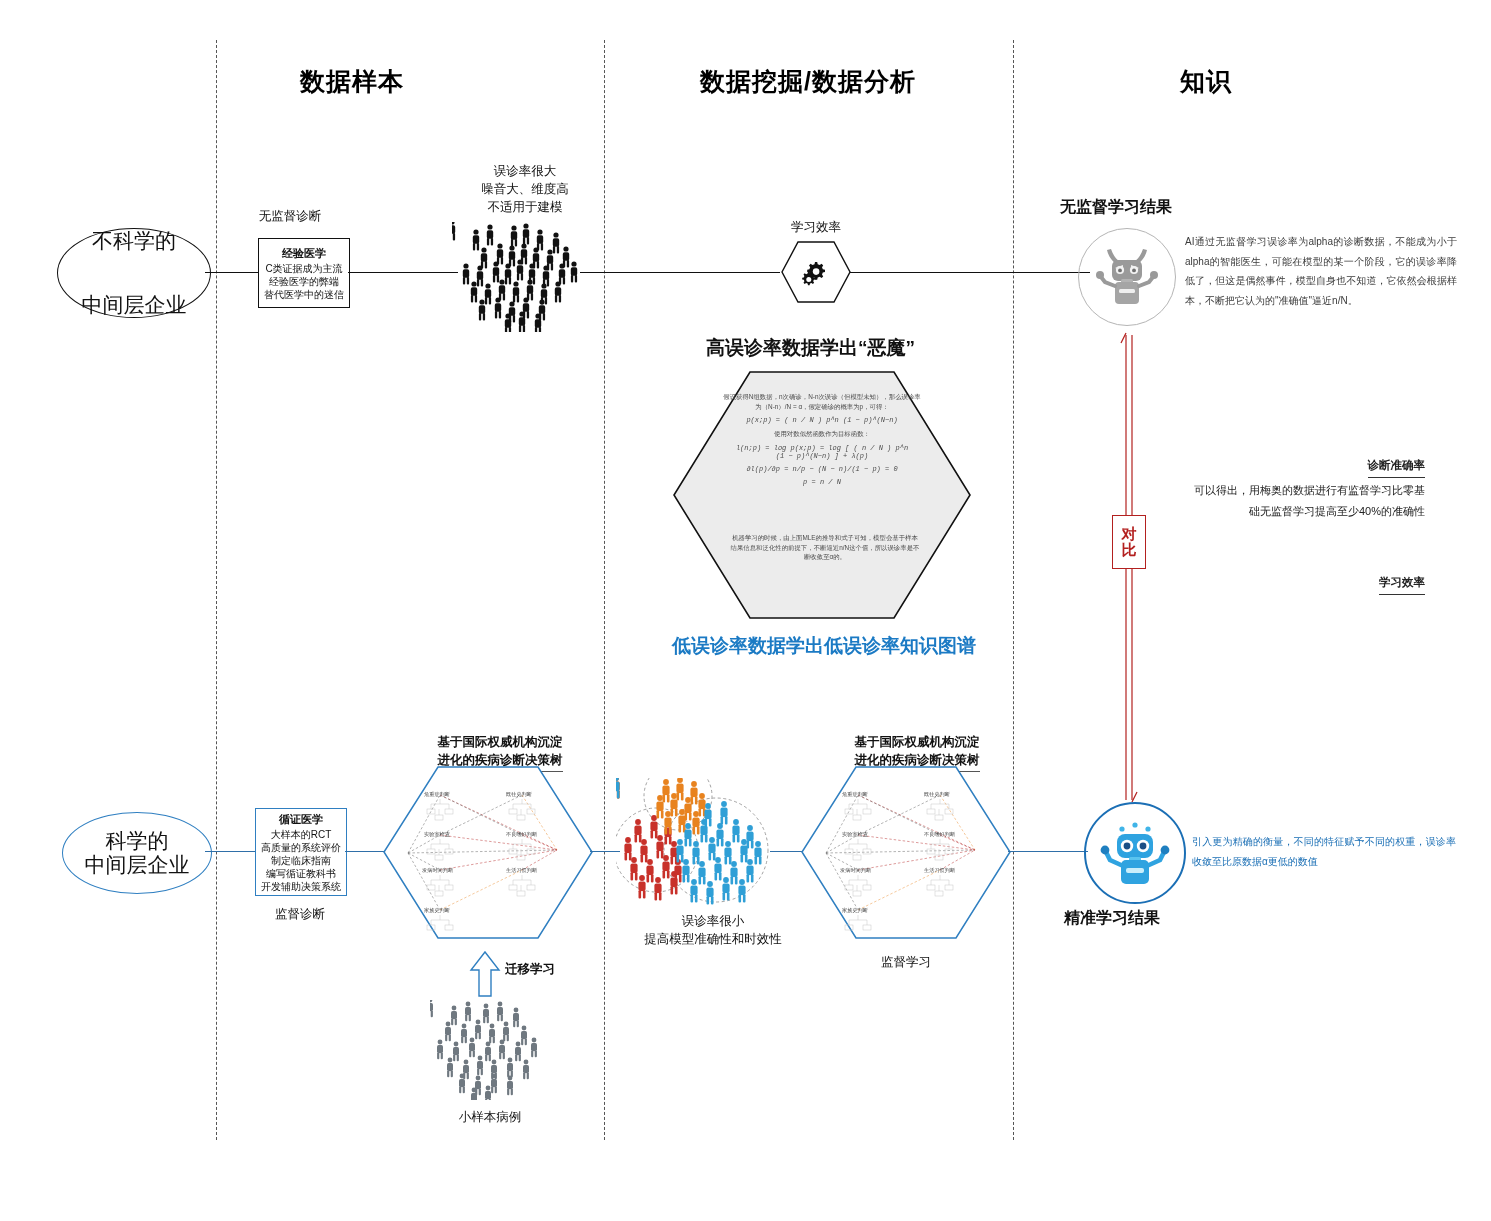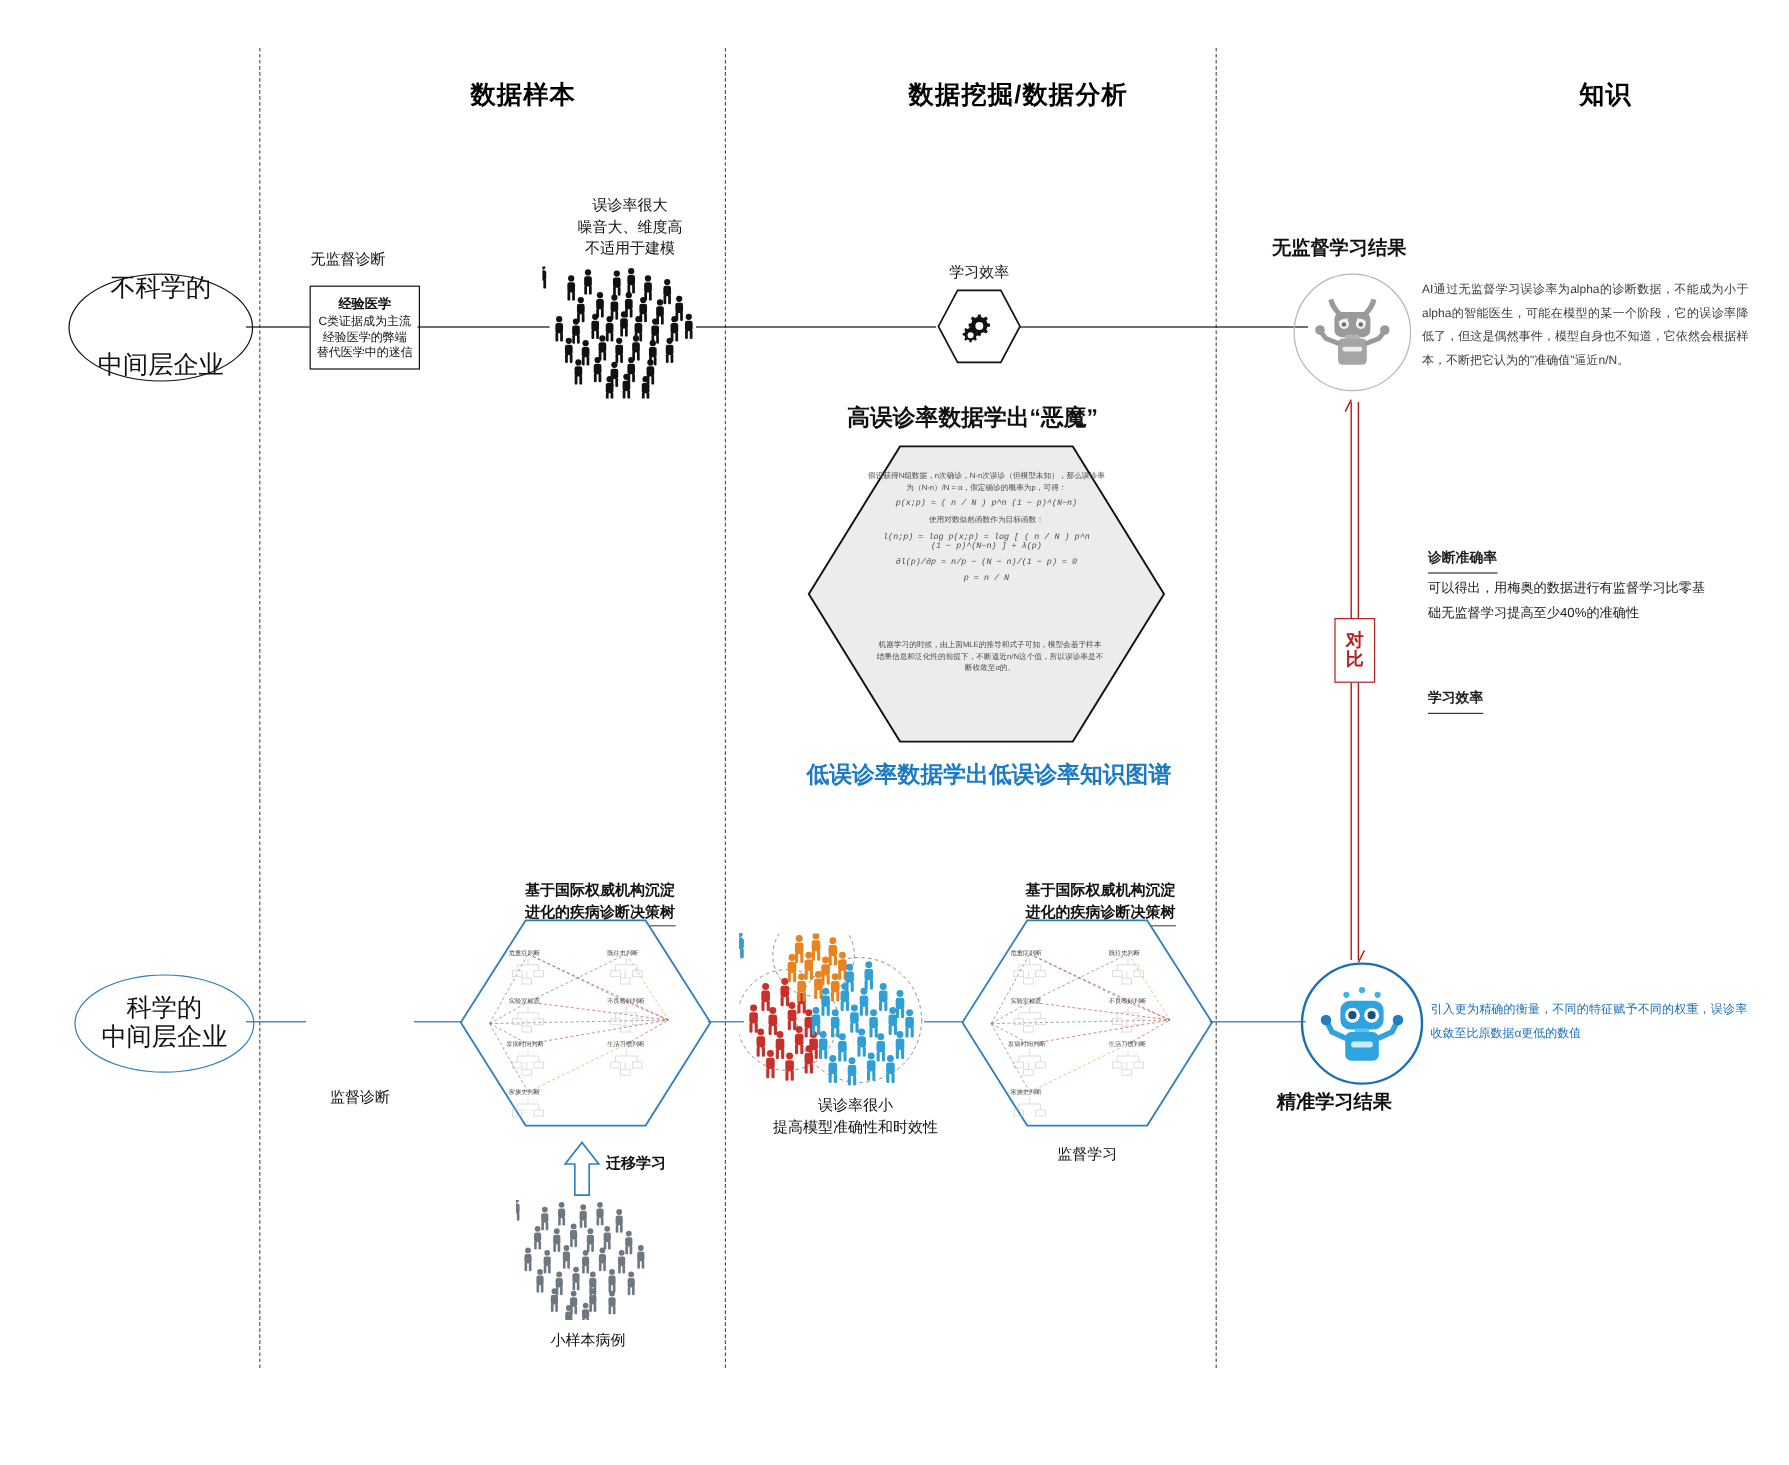--- a/index.html
+++ b/index.html
@@ -5,21 +5,21 @@
   html,body{margin:0;padding:0;background:#ffffff;}
   body{font-family:"Liberation Sans","DejaVu Sans",sans-serif;color:#111;}
   #canvas{position:relative;width:1491px;height:1221px;background:#fff;overflow:hidden;}
 
   .abs{position:absolute;}
 
   
   .vdiv{position:absolute;top:40px;width:0;border-left:1px dashed #555;height:1100px;}
 
   
-  .colhead{position:absolute;font-weight:bold;font-size:21px;letter-spacing:1px;color:#000;white-space:nowrap;text-align:right;}
+  .colhead{position:absolute;font-weight:bold;font-size:25px;letter-spacing:1px;color:#000;white-space:nowrap;text-align:left;}
 
   
   .capsule{position:absolute;border-radius:50%/50%;display:flex;flex-direction:column;
            align-items:center;justify-content:center;text-align:center;line-height:1.15;}
   .capsule span{display:block;}
 
   
   .databox{position:absolute;background:#fff;display:flex;flex-direction:column;
            align-items:center;justify-content:center;text-align:center;}
   .databox .ttl{font-weight:bold;font-size:11px;margin-bottom:1px;}
@@ -39,21 +39,21 @@
   
   .people{position:absolute;}
 
   
   .circicon{position:absolute;border-radius:50%;display:flex;align-items:center;justify-content:center;}
 
   
   .para{position:absolute;font-size:10px;line-height:1.95;color:#3b3b3b;text-align:justify;}
   .para.blue{color:#1b6fb5;}
 
-  .stack{position:absolute;text-align:left;font-size:11px;line-height:1.85;color:#222;}
+  .stack{position:absolute;text-align:right;font-size:11px;line-height:1.85;color:#222;}
   .stack .hd{font-weight:bold;font-size:11.5px;display:inline-block;border-bottom:1px solid #333;padding-bottom:1px;margin-bottom:2px;}
 
   .bigtitle{position:absolute;font-weight:bold;font-size:19px;white-space:nowrap;}
   .bigtitle.blue{color:#1b7ac4;}
 
   .cmpbox{position:absolute;border:1px solid #b3201f;background:#fff;color:#b3201f;
           font-weight:bold;font-size:15px;line-height:1.05;text-align:center;
           display:flex;flex-direction:column;align-items:center;justify-content:center;}
   .hexcaption{position:absolute;text-align:center;font-size:12.5px;line-height:1.45;font-weight:bold;white-space:pre-line;}
   .hexcaption .ul{display:inline-block;border-bottom:1px solid #555;padding-bottom:2px;}
@@ -241,20 +241,28 @@
   </div>
 
   <div class="capsule" style="left:62px;top:812px;width:148px;height:80px;border:1.6px solid #2f7fc1;
        font-size:21px;color:#111;">
     <span>科学的</span>
     <span>中间层企业</span>
   </div>
 
   <div class="hline blue" style="left:205px;top:851px;width:50px;"></div>
 
+  <div class="databox" style="left:255px;top:808px;width:90px;height:86px;border:1.4px solid #2f7fc1;">
+    <div class="ttl">循证医学</div>
+    <div class="ln">大样本的RCT</div>
+    <div class="ln">高质量的系统评价</div>
+    <div class="ln">制定临床指南</div>
+    <div class="ln">编写循证教科书</div>
+    <div class="ln">开发辅助决策系统</div>
+  </div>
 
   <div class="smalllabel" style="left:210px;top:905px;width:180px;">监督诊断</div>
 
   <div class="hline blue" style="left:345px;top:851px;width:40px;"></div>
 
   <div class="hexcaption" style="left:395px;top:715px;width:210px;">
     <span class="ul">基于国际权威机构沉淀
 进化的疾病诊断决策树</span>
   </div>
 

